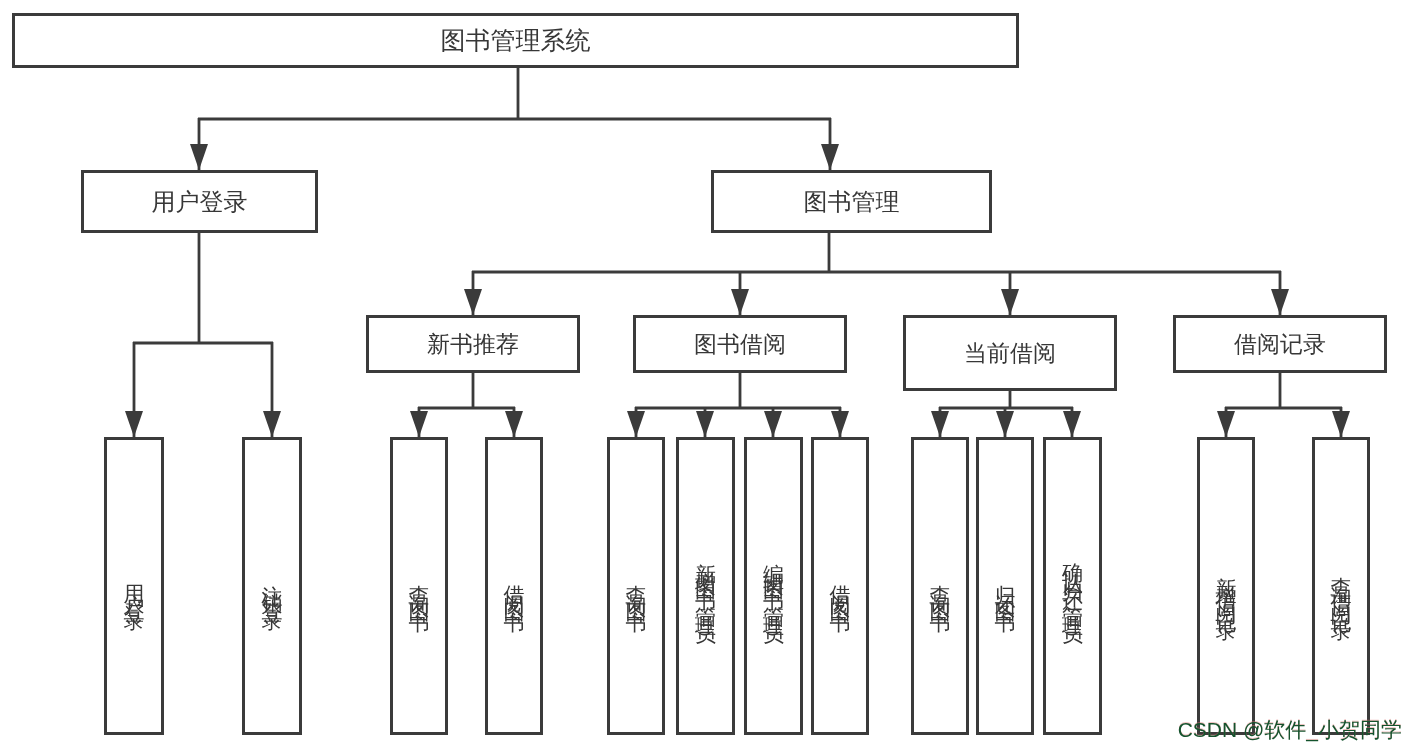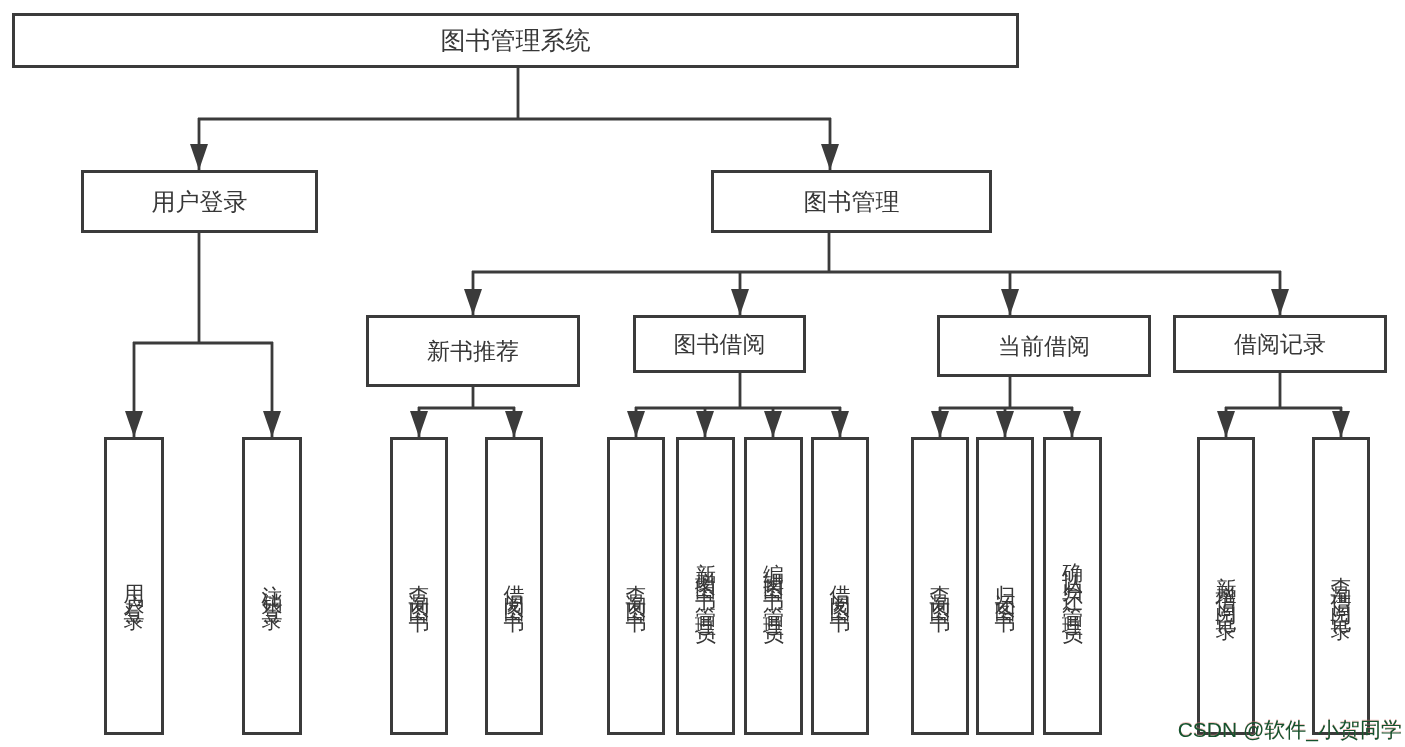--- a/index.html
+++ b/index.html
@@ -111,27 +111,27 @@
   <span class="hlabel">图书管理系统</span>
 </div>
 
 <div class="node node-level2" style="left:81px; top:170px; width:237px; height:63px;">
   <span class="hlabel">用户登录</span>
 </div>
 <div class="node node-level2" style="left:711px; top:170px; width:281px; height:63px;">
   <span class="hlabel">图书管理</span>
 </div>
 
-<div class="node node-level3" style="left:366px; top:315px; width:214px; height:72px;">
+<div class="node node-level3" style="left:366px; top:315px; width:214px; height:58px;">
   <span class="hlabel">新书推荐</span>
 </div>
-<div class="node node-level3" style="left:633px; top:315px; width:173px; height:58px;">
+<div class="node node-level3" style="left:633px; top:315px; width:214px; height:58px;">
   <span class="hlabel">图书借阅</span>
 </div>
-<div class="node node-level3" style="left:937px; top:315px; width:214px; height:62px;">
+<div class="node node-level3" style="left:903px; top:315px; width:214px; height:76px;">
   <span class="hlabel">当前借阅</span>
 </div>
 <div class="node node-level3" style="left:1173px; top:315px; width:214px; height:58px;">
   <span class="hlabel">借阅记录</span>
 </div>
 
 <div class="node leaf" style="left:104px; top:437px; width:60px; height:298px;">
   <span class="vtext">用户登录</span>
 </div>
 <div class="node leaf" style="left:242px; top:437px; width:60px; height:298px;">

